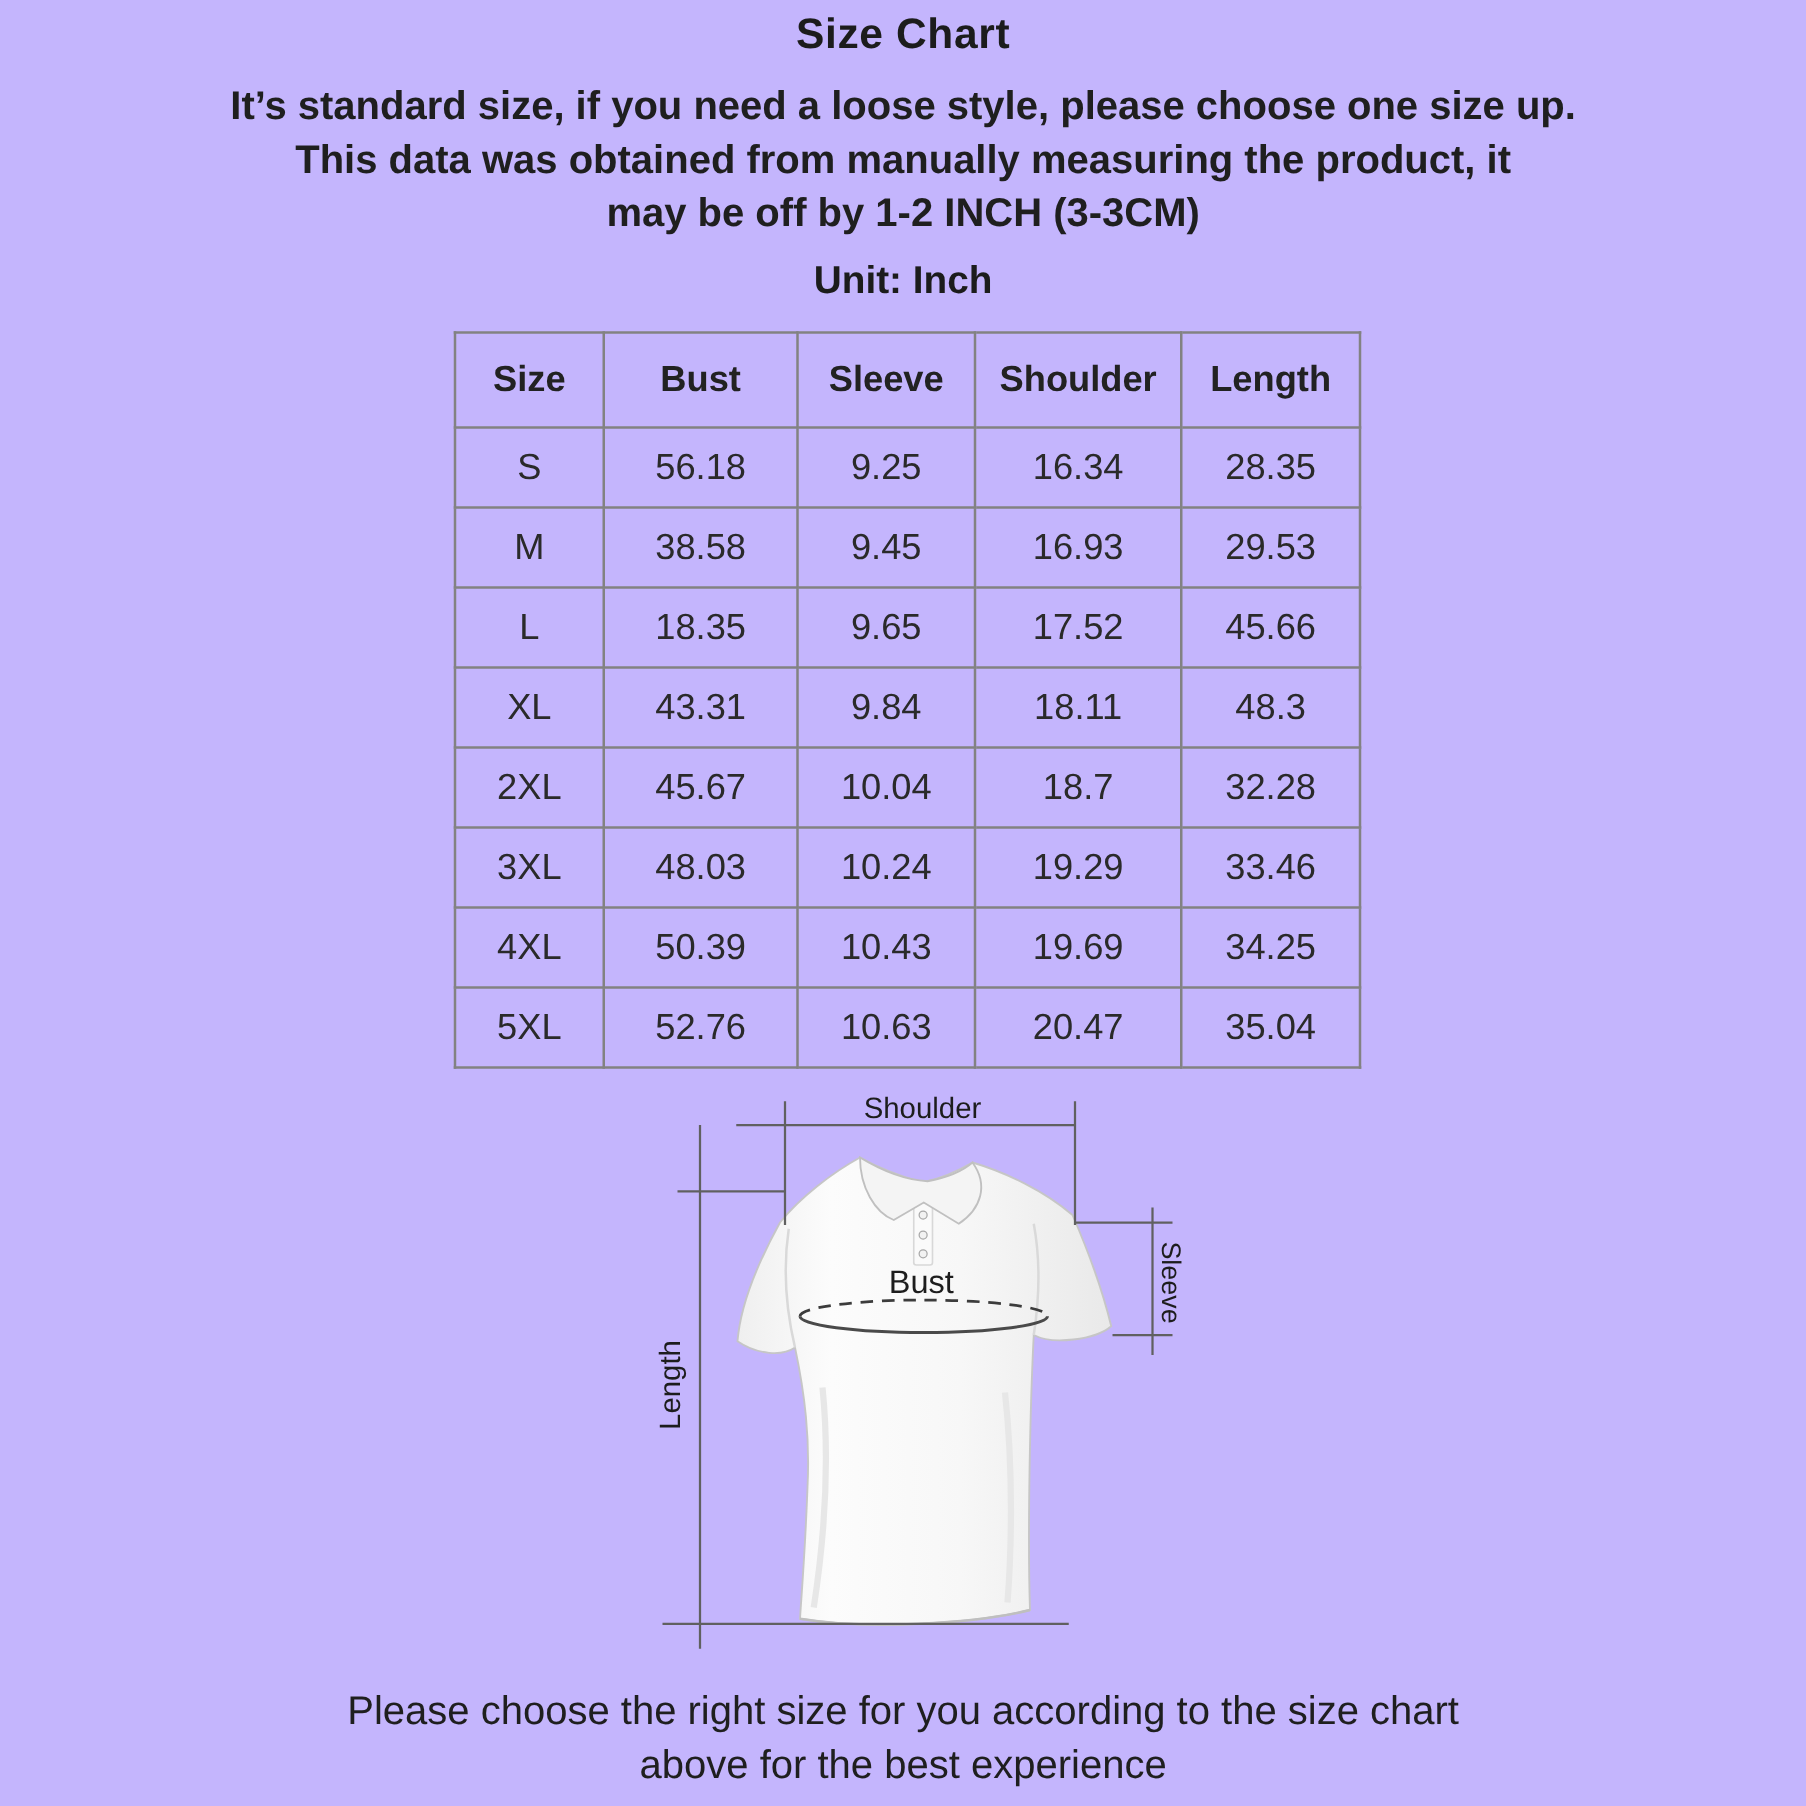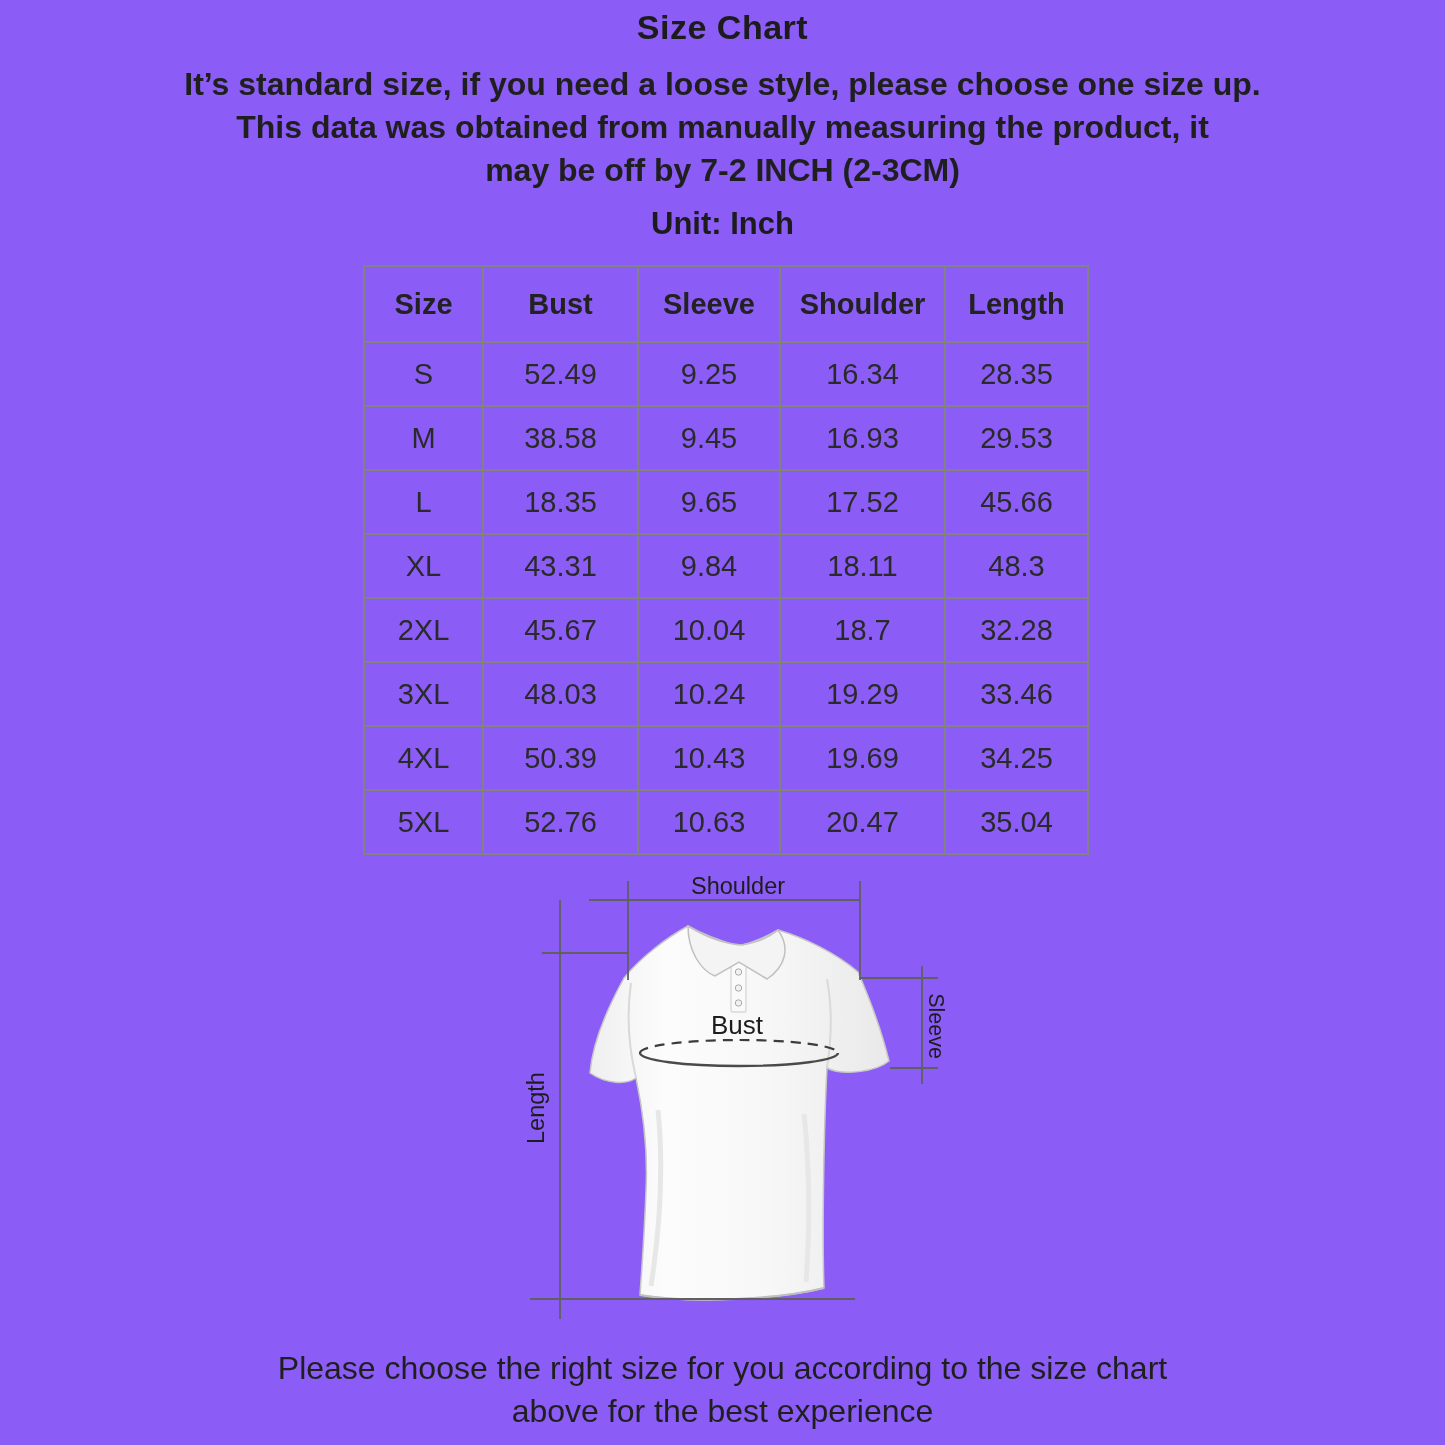--- a/index.html
+++ b/index.html
@@ -1,19 +1,19 @@
 <!DOCTYPE html>
 <html><head>
 <meta charset="utf-8">
 <style>
   html,body{margin:0;padding:0;background:#ffffff;}
   .page{
     position:relative;
     width:1445px;height:1445px;
-    background:#8b5cf6;
+    background:#c4b5fd;
     font-family:"Liberation Sans", sans-serif;
     color:#1c1c1c;
     overflow:hidden;
   }
   .centered{position:absolute;left:0;width:1445px;text-align:center;}
   .title{top:8px;font-size:34px;font-weight:700;letter-spacing:.5px;}
   .desc{top:63px;font-size:32px;line-height:43px;font-weight:700;color:#1f1f1f;}
   .unit{top:206px;font-size:31px;font-weight:700;text-align:center;}
   .footer{top:1347px;font-size:32px;line-height:43px;color:#1f1f1f;}
   table.size-table{
@@ -42,21 +42,21 @@
 </head>
 <body>
 
 <div class="page">
 
   <div class="centered title">Size Chart</div>
 
   <div class="centered desc">
     <div>It’s standard size, if you need a loose style, please choose one size up.</div>
     <div>This data was obtained from manually measuring the product, it</div>
-    <div>may be off by 7-2 INCH (2-3CM)</div>
+    <div>may be off by 1-2 INCH (3-3CM)</div>
   </div>
 
   <div class="centered unit">Unit: Inch</div>
 
   <table class="size-table">
     <colgroup>
       <col class="c-size">
         <col class="c-bust">
         <col class="c-sleeve">
         <col class="c-shoulder">
@@ -67,21 +67,21 @@
         <th>Size</th>
         <th>Bust</th>
         <th>Sleeve</th>
         <th>Shoulder</th>
         <th>Length</th>
       </tr>
     </thead>
     <tbody>
         <tr>
           <td>S</td>
-          <td>52.49</td>
+          <td>56.18</td>
           <td>9.25</td>
           <td>16.34</td>
           <td>28.35</td>
         </tr>
         <tr>
           <td>M</td>
           <td>38.58</td>
           <td>9.45</td>
           <td>16.93</td>
           <td>29.53</td>

